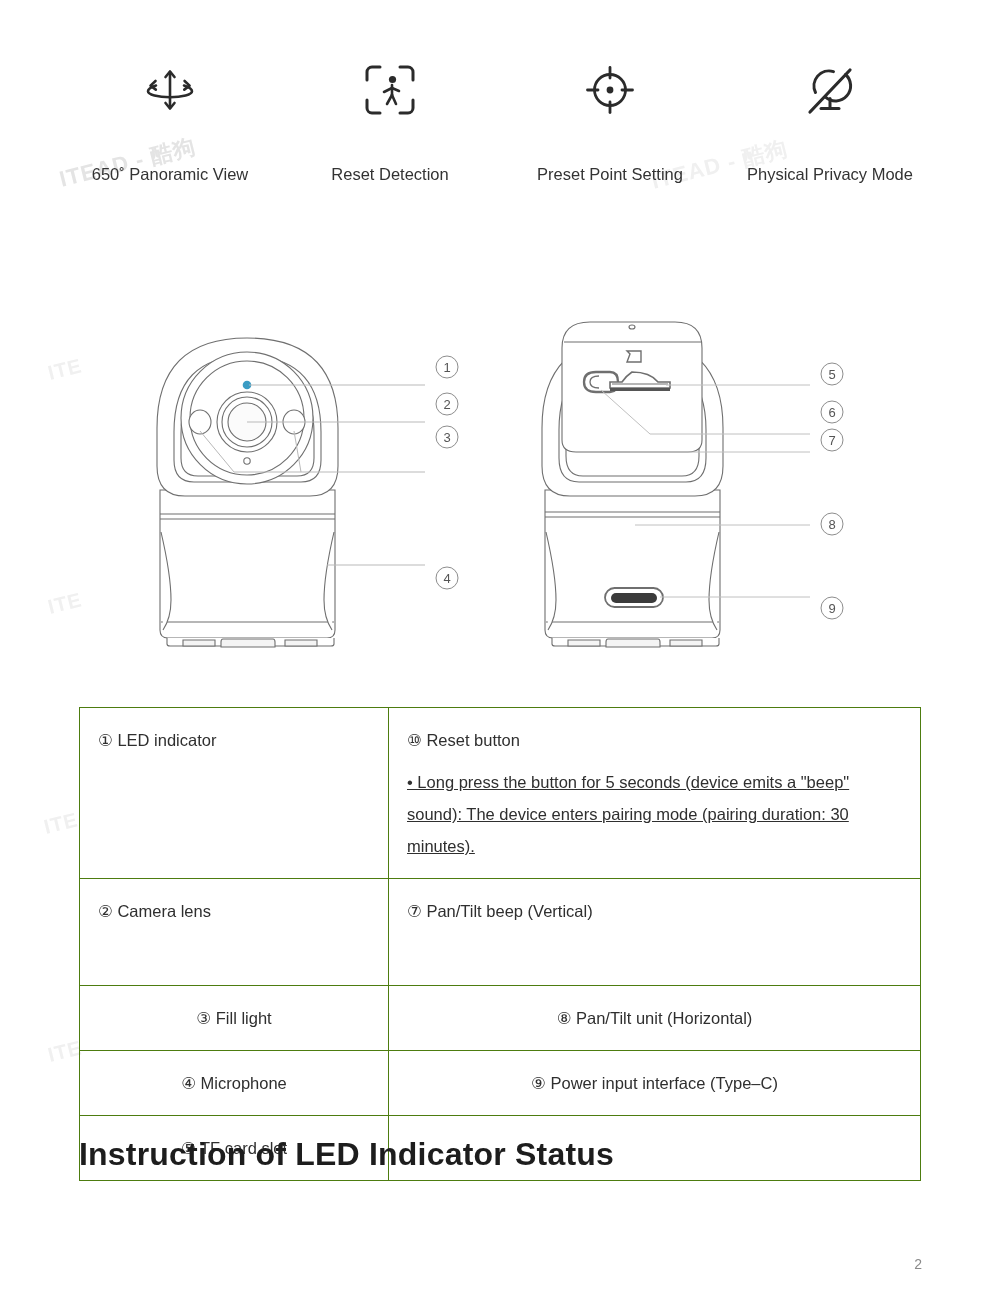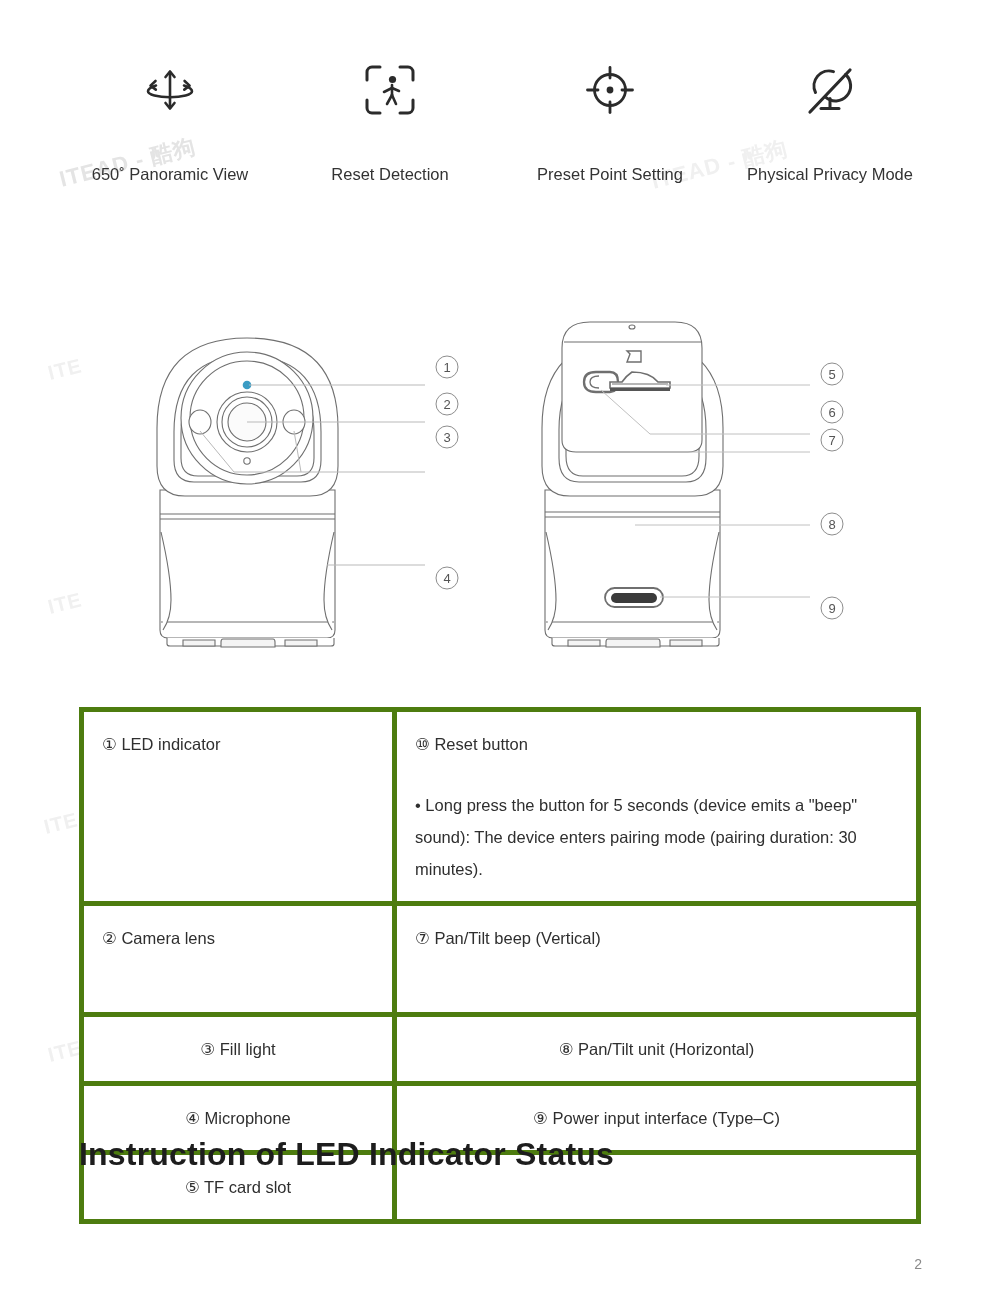--- a/index.html
+++ b/index.html
@@ -58,33 +58,33 @@
   .diag.right{left:500px;}
 
   
   .spectable{
     position:absolute;left:79px;top:707px;width:842px;
     border:1px solid #e3e3e3;
     border-collapse:collapse;
     table-layout:fixed;
   }
   .spectable td{
-    border:5px solid #4d7c0f;
+    border:1px solid #4d7c0f;
     padding:16px 18px 16px 18px;
     font-size:16.5px;
     line-height:32px;
     color:#2f2f2f;
     vertical-align:top;
   }
   .spectable td.c1{width:272px;}
   .spectable td.c2{width:auto;}
   .r1 td{height:120px;}
   .r2 td{height:74px;}
   .r3 td,.r4 td,.r5 td{height:14px;text-align:center;}
-  .cellnote{display:block;margin-top:29px;}
+  .cellnote{display:block;margin-top:10px;text-decoration:underline;}
 
   
   .heading{
     position:absolute;left:79px;top:1136px;
     font-size:32px;font-weight:700;color:#1d1d1d;
     letter-spacing:0.2px;
   }
 
   
   .pagenum{

